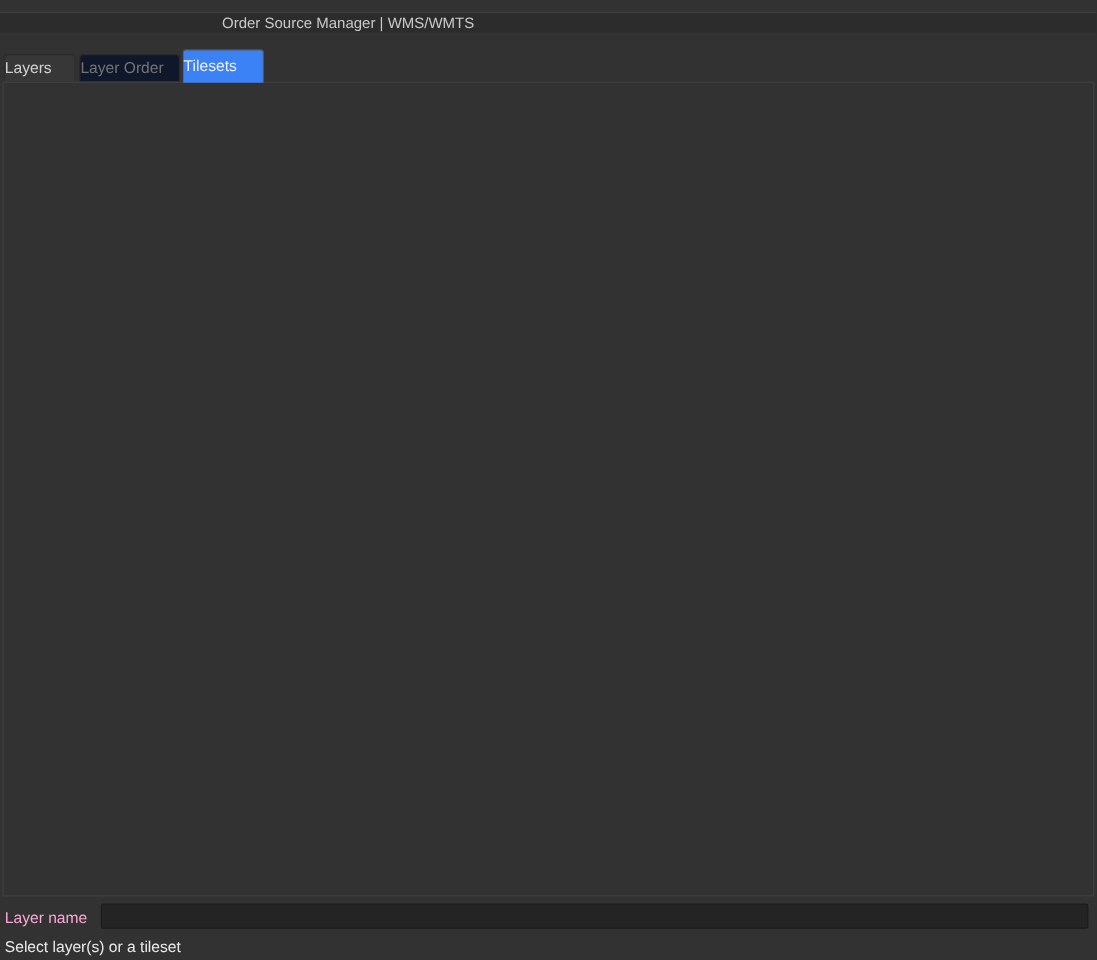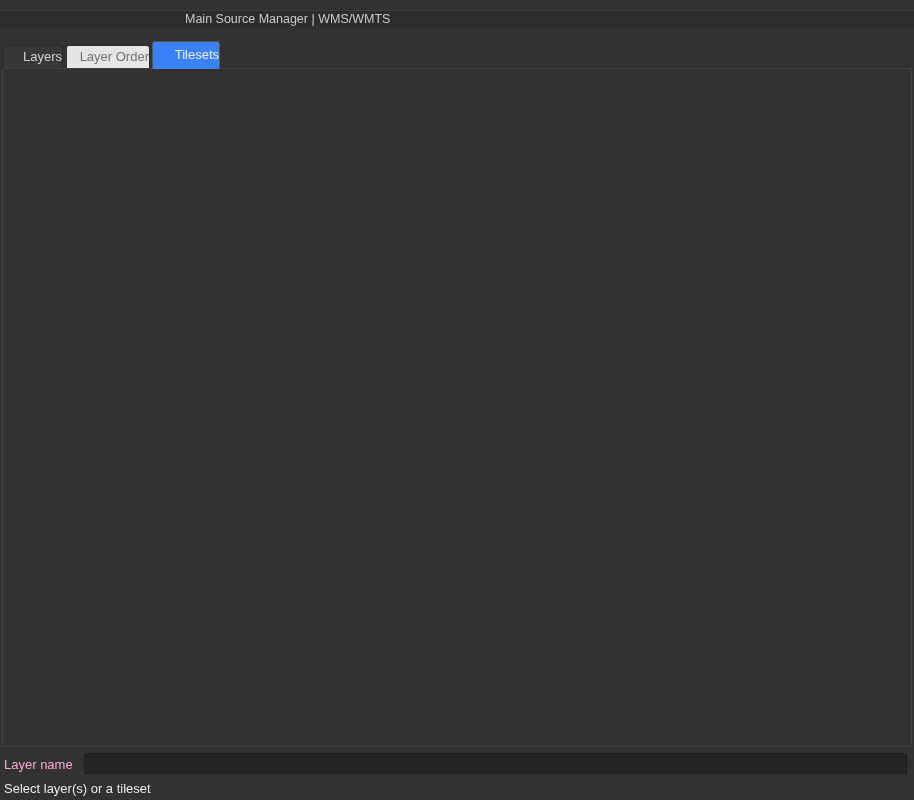--- a/index.html
+++ b/index.html
@@ -15,23 +15,23 @@
   .tb-dot{position:absolute;left:386px;top:4px;width:3px;height:3px;border-radius:50%;background:#7c7c7c;}
   .tb-text{position:absolute;top:-3px;font-size:11px;color:#d0d0d0;}
   .tb-vline{position:absolute;left:549px;top:0;width:1px;height:10px;background:#4c4c4c;}
   .tb-svg{position:absolute;top:-3px;}
 
   
   .title-bar{position:absolute;top:10px;left:0;width:914px;height:17px;background:#2c2c2c;border-top:1px solid #3c3c3c;box-sizing:border-box;}
   .title-bar span{position:absolute;left:185px;top:1px;line-height:15px;font-size:12.5px;color:#c9c9c9;}
 
   
-  .tab{position:absolute;box-sizing:border-box;text-align:right;border-radius:3px 3px 0 0;cursor:default;}
+  .tab{position:absolute;box-sizing:border-box;text-align:left;border-radius:3px 3px 0 0;cursor:default;}
   .tab-normal{top:45px;height:23px;line-height:21px;background:#373737;border:1px solid #2a2a2a;border-bottom:none;color:#d2d2d2;}
-  .tab-disabled{top:45px;height:23px;line-height:21px;background:#e5e5e5;border:1px solid #2a2a2a;border-bottom:none;color:#747474;}
+  .tab-disabled{top:45px;height:23px;line-height:21px;background:#0f172a;border:1px solid #2a2a2a;border-bottom:none;color:#747474;}
   .tab-active{top:41px;height:28px;line-height:25px;background:#3b82f6;border:1px solid #565656;border-bottom:none;color:#f0f0f0;z-index:3;}
 
   
   .pane{position:absolute;top:68px;left:2px;width:910px;height:679px;box-sizing:border-box;
         background:#323232;border:1px solid #404040;z-index:1;}
 
   
   .search{position:absolute;top:78px;left:724px;width:162px;height:22px;box-sizing:border-box;
           background:#181818;border:1px solid #4d7ba3;border-radius:2px;z-index:2;}
   .search input{position:absolute;left:25px;top:1px;width:108px;height:18px;background:transparent;border:none;outline:none;
@@ -72,21 +72,21 @@
         font-family:"Liberation Sans",sans-serif;font-size:13px;padding:0 4px;outline:none;}
   .status-text{position:absolute;left:4px;top:781px;font-size:13px;color:#eaeaea;}
 </style>
 </head>
 <body>
 
 <div class="page">
 
 
   <div class="title-bar">
-    <span>Main Source Manager | WMS/WMTS</span>
+    <span>Order Source Manager | WMS/WMTS</span>
   </div>
 
   <div class="tab tab-normal" style="left:3px;width:60px;">
     <span>Layers</span>
   </div>
   <div class="tab tab-disabled" style="left:66px;width:84px;">
     <span>Layer Order</span>
   </div>
   <div class="tab tab-active" style="left:152px;width:68px;">
     <span>Tilesets</span>

